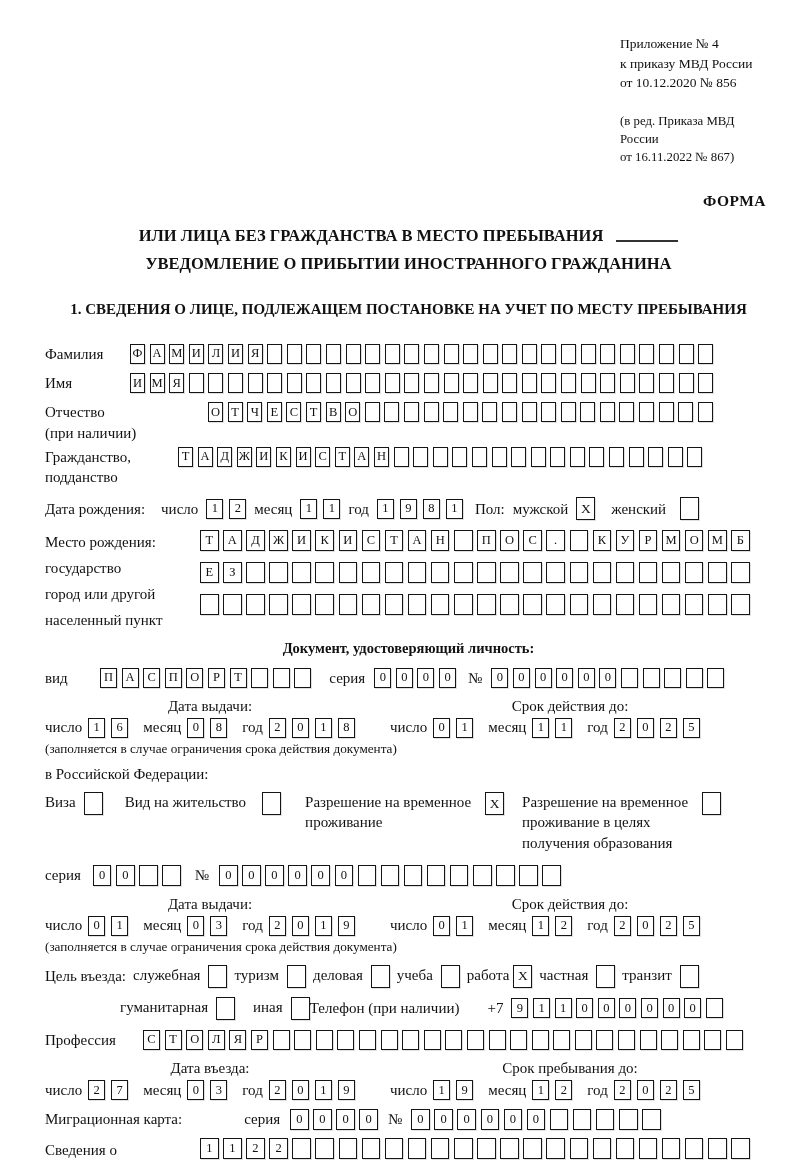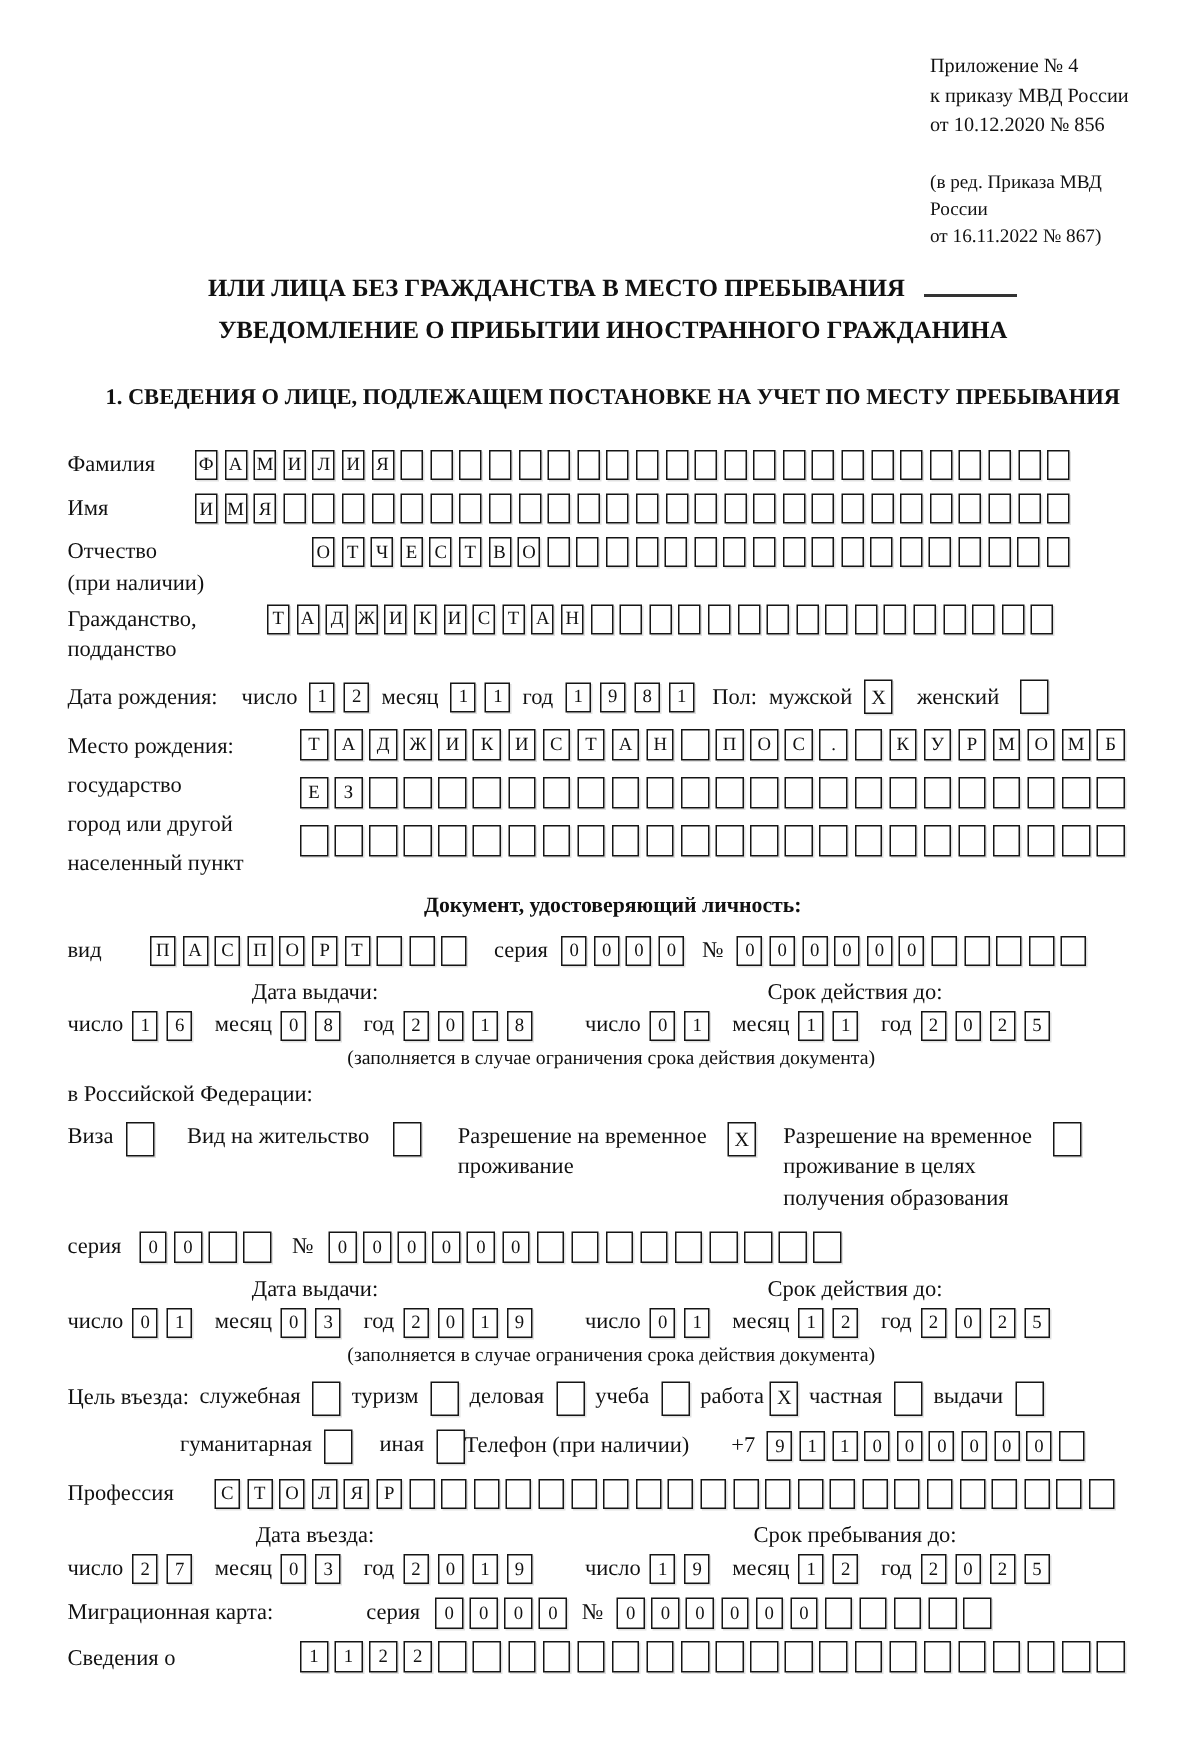--- a/index.html
+++ b/index.html
@@ -39,21 +39,21 @@
   .big .cbox { width:17px; height:21px; font-size:13.5px; }
 
   
   .dates { display:flex; margin-top:10px; }
   .dates-col { display:flex; flex-direction:column; }
   .dates-col.left  { width:330px; }
   .dates-col.right { width:360px; margin-left:15px; }
   .dates-title { font-size:15px; text-align:center; margin-bottom:3px; }
   .dates-line { display:flex; align-items:center; gap:6px; font-size:15px; }
   .dates-line .bxs { gap:6px; margin-right:9px; }
-  .note { text-align:center; font-size:13.2px; margin-top:3px; padding-right:2px; }
+  .note { text-align:left; font-size:13.2px; margin-top:3px; padding-right:2px; }
 
   
   .chk { display:inline-flex; align-items:flex-start; gap:8px; }
   .chk .cap { font-size:15px; line-height:1.35; }
   .cap.c { }
 </style>
 </head>
 <body>
 
 <div class="page">
@@ -62,20 +62,21 @@
     <div class="appendix">
       <div>Приложение № 4</div>
       <div>к приказу МВД России</div>
       <div>от 10.12.2020 № 856</div>
       <div class="ed">
         <div>(в ред. Приказа МВД России</div>
         <div>от 16.11.2022 № 867)</div>
       </div>
     </div>
 
+    <div class="forma">ФОРМА</div>
 
     <div class="title">
       <div><span>ИЛИ ЛИЦА БЕЗ ГРАЖДАНСТВА В МЕСТО ПРЕБЫВАНИЯ</span><span class="u-line"></span></div>
       <div>УВЕДОМЛЕНИЕ О ПРИБЫТИИ ИНОСТРАННОГО ГРАЖДАНИНА</div>
     </div>
 
     <div class="sec">1. СВЕДЕНИЯ О ЛИЦЕ, ПОДЛЕЖАЩЕМ ПОСТАНОВКЕ НА УЧЕТ ПО МЕСТУ ПРЕБЫВАНИЯ</div>
 
     <div class="row" style="margin-top:26px;">
       <span class="lbl" style="width:85px;">Фамилия</span>
@@ -570,21 +571,21 @@
             <span class="cbox">X</span>
           </span>
         </span>
       <span class="chk">
           <span class="cap">частная</span>
           <span class="bxs big">
             <span class="cbox"></span>
           </span>
         </span>
       <span class="chk">
-          <span class="cap">выдачи</span>
+          <span class="cap">транзит</span>
           <span class="bxs big">
             <span class="cbox"></span>
           </span>
         </span>
     </div>
 
     <div class="row" style="margin-top:9px; align-items:center;">
       <span class="chk" style="margin-left:75px;">
           <span class="cap">гуманитарная</span>
           <span class="bxs big">

